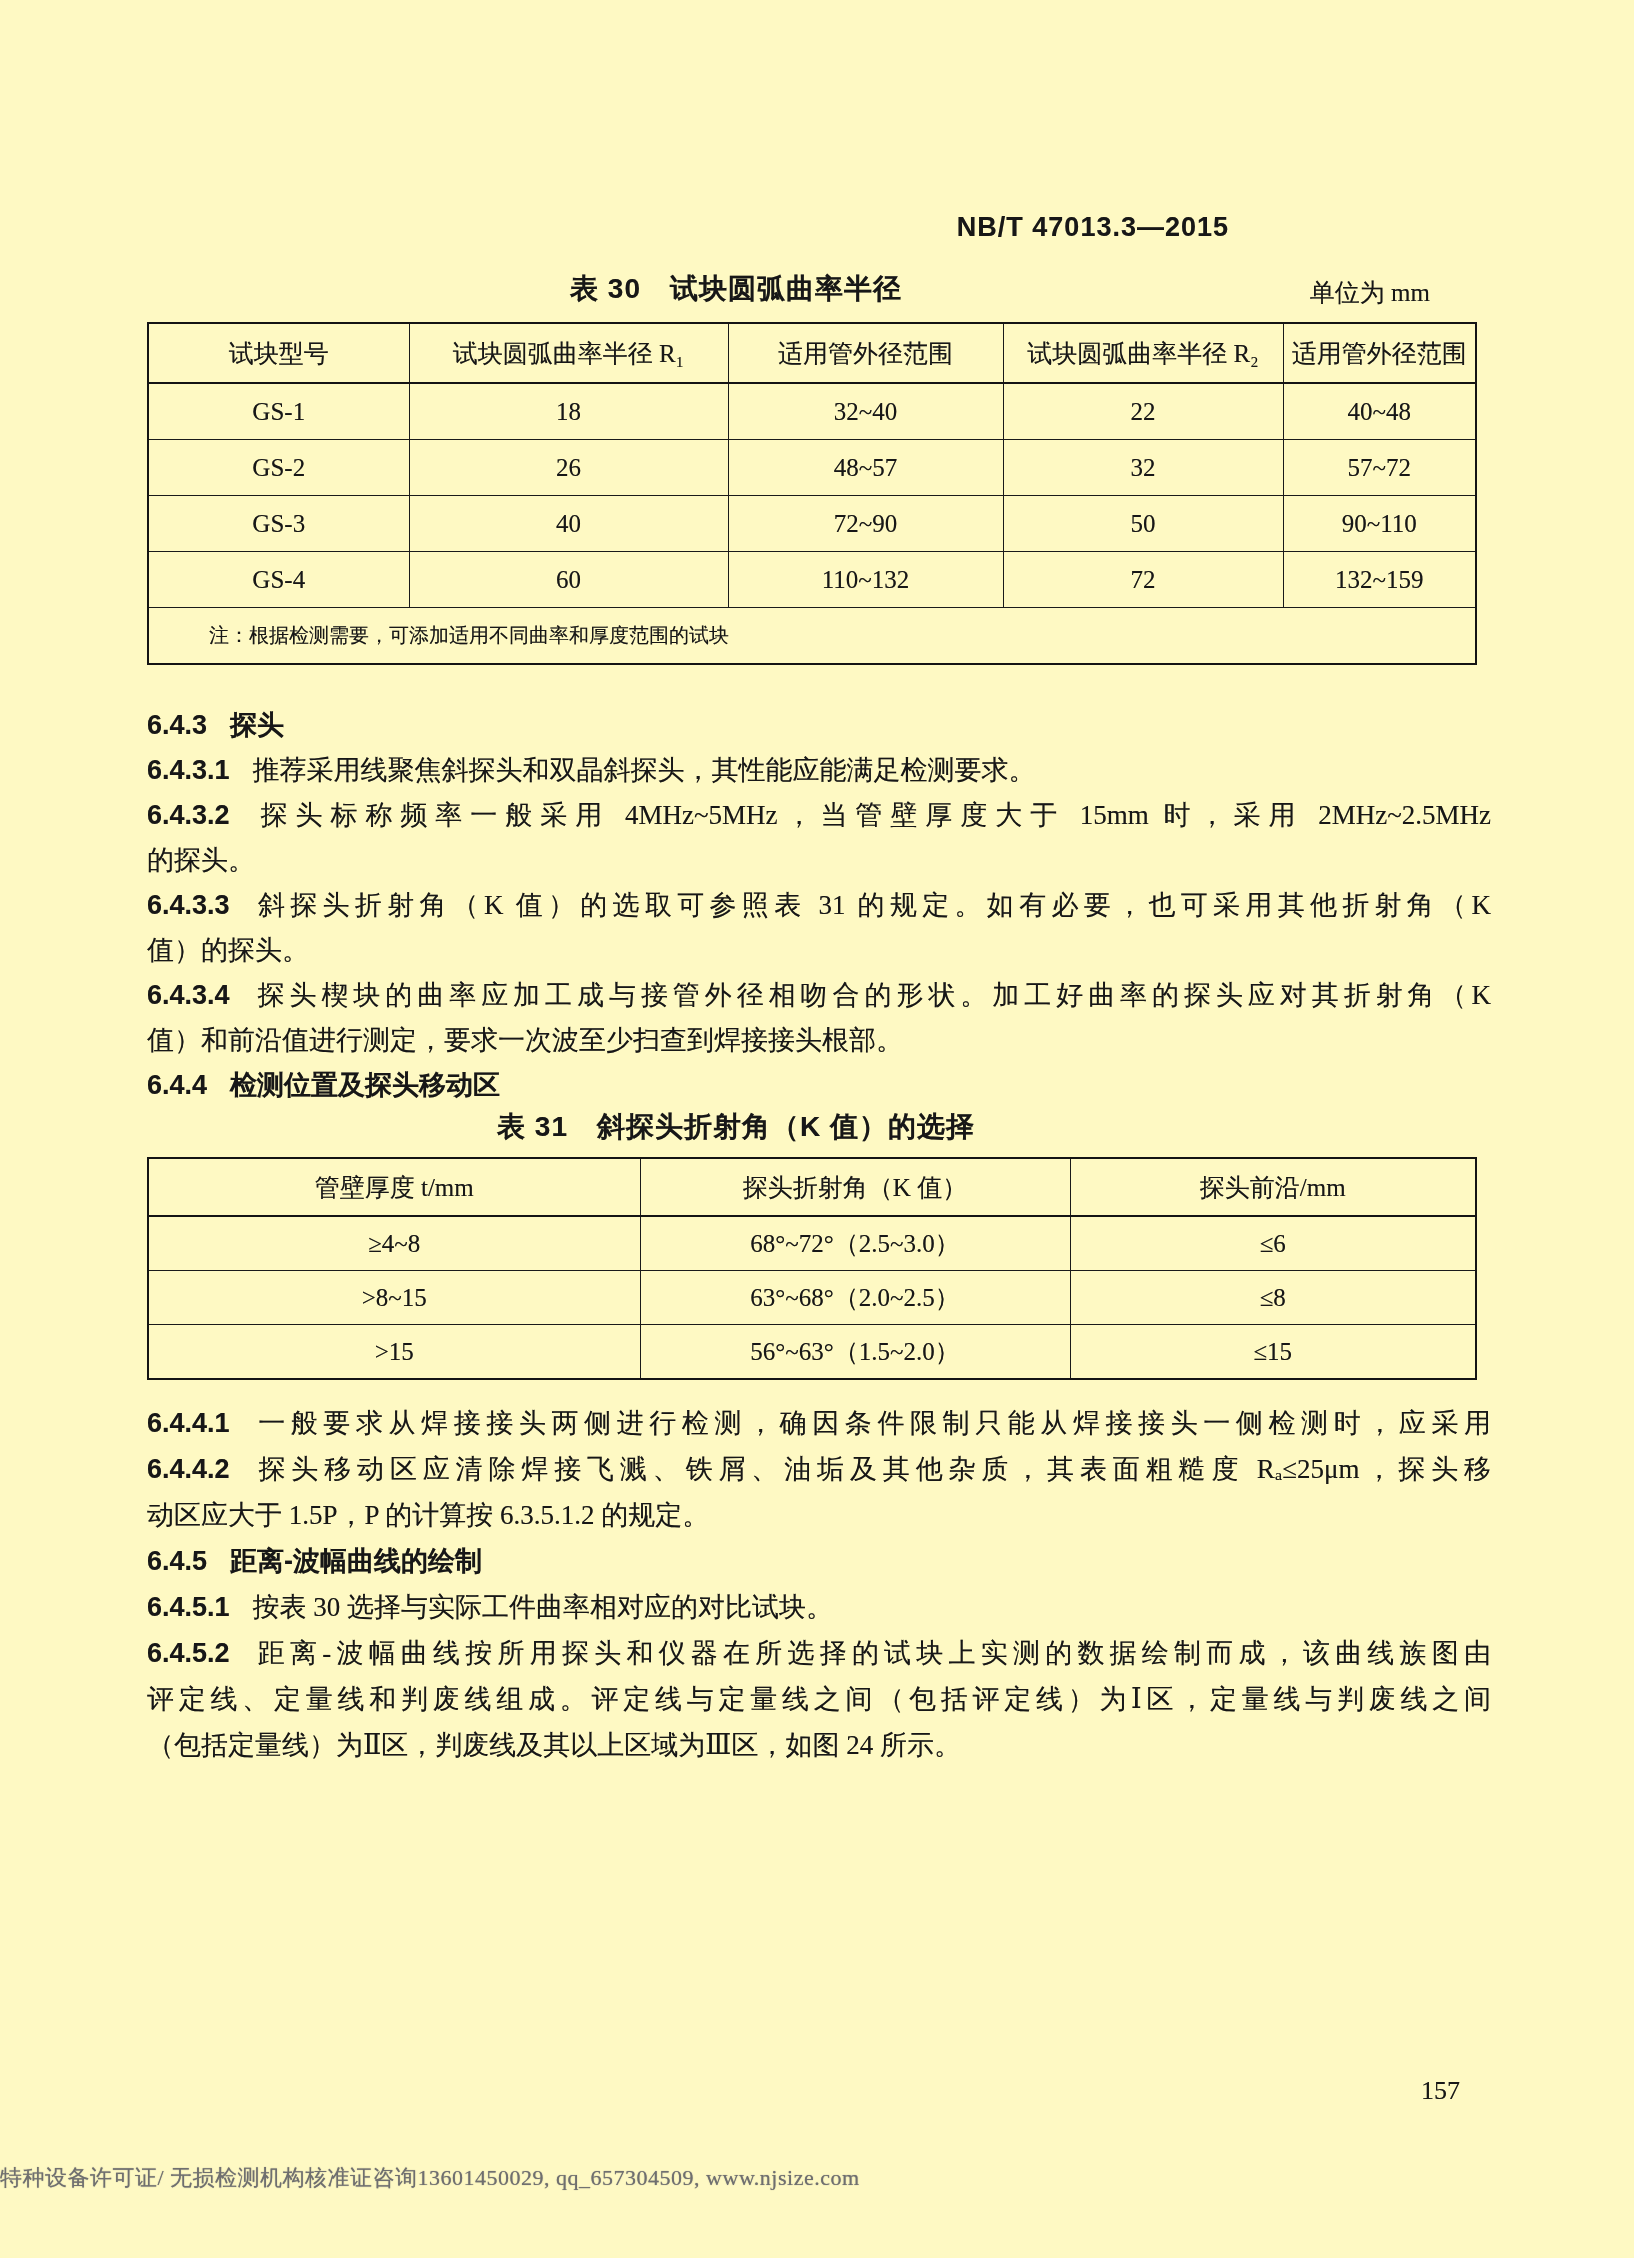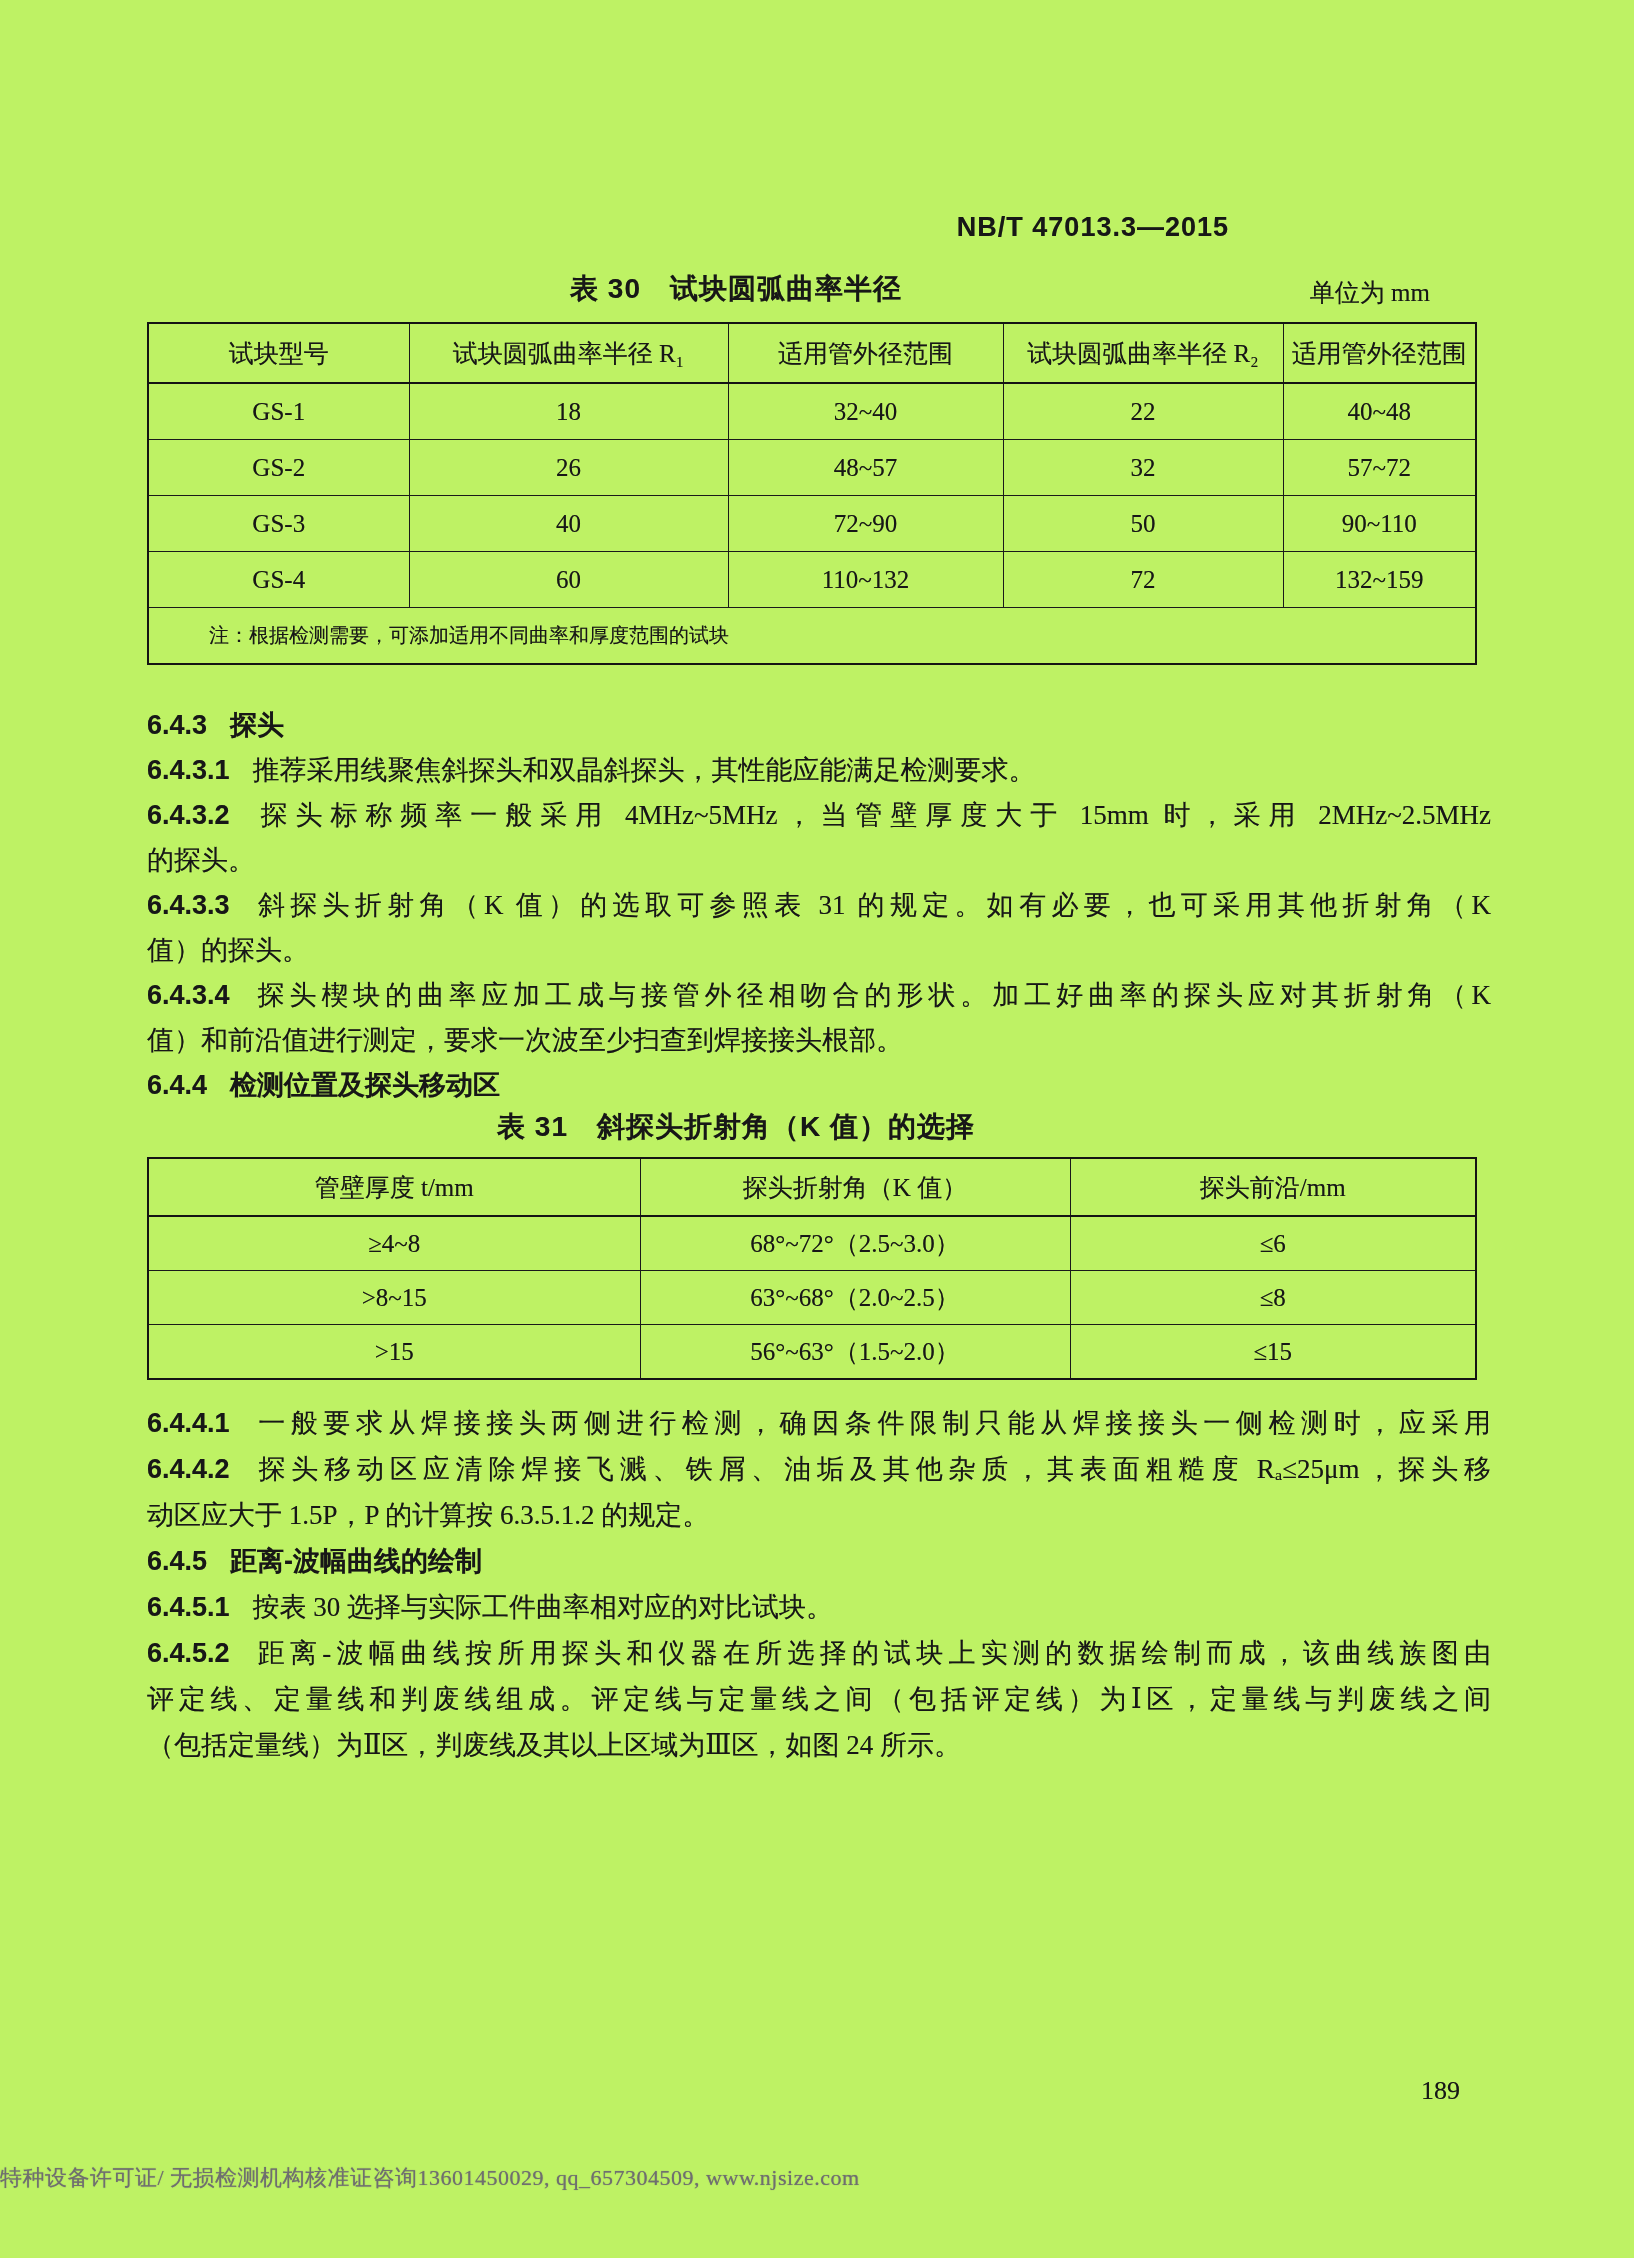--- a/index.html
+++ b/index.html
@@ -1,17 +1,17 @@
 <!DOCTYPE html>
 <html><head>
 <meta charset="utf-8">
 <style>
   html,body{margin:0;padding:0;background:#e9e9e9;}
   .page{
-    position:relative;width:1635px;height:2258px;background:#bef264;
+    position:relative;width:1635px;height:2258px;background:#fef9c3;
     font-family:"Liberation Serif","DejaVu Serif","DejaVu Sans",serif;
     color:#171717;overflow:hidden;
     text-shadow:0 0 0.5px rgba(20,20,20,.45);
   }
   .doc-header{
     position:absolute;top:212px;right:406px;
     font-family:"Liberation Sans","DejaVu Sans",sans-serif;
     font-weight:600;font-size:27px;letter-spacing:1px;
   }
   .tbl-caption{
@@ -170,17 +170,17 @@
     <div class="line fill"><span class="num">6.4.4.1</span><span>一般要求从焊接接头两侧进行检测，确因条件限制只能从焊接接头一侧检测时，应采用</span></div>
     <div class="line fill"><span class="num">6.4.4.2</span><span>探头移动区应清除焊接飞溅、铁屑、油垢及其他杂质，其表面粗糙度 Rₐ≤25μm，探头移</span></div>
     <div class="line"><span>动区应大于 1.5P，P 的计算按 6.3.5.1.2 的规定。</span></div>
     <div class="line heading"><span class="num">6.4.5</span><span>距离-波幅曲线的绘制</span></div>
     <div class="line"><span class="num">6.4.5.1</span><span>按表 30 选择与实际工件曲率相对应的对比试块。</span></div>
     <div class="line fill"><span class="num">6.4.5.2</span><span>距离-波幅曲线按所用探头和仪器在所选择的试块上实测的数据绘制而成，该曲线族图由</span></div>
     <div class="line fill"><span>评定线、定量线和判废线组成。评定线与定量线之间（包括评定线）为Ⅰ区，定量线与判废线之间</span></div>
     <div class="line"><span>（包括定量线）为Ⅱ区，判废线及其以上区域为Ⅲ区，如图 24 所示。</span></div>
   </div>
 
-  <div class="pageno">189</div>
+  <div class="pageno">157</div>
   <div class="doc-footer">特种设备许可证/ 无损检测机构核准证咨询13601450029, qq_657304509, www.njsize.com</div>
 
 </div>
 
 
 </body></html>

